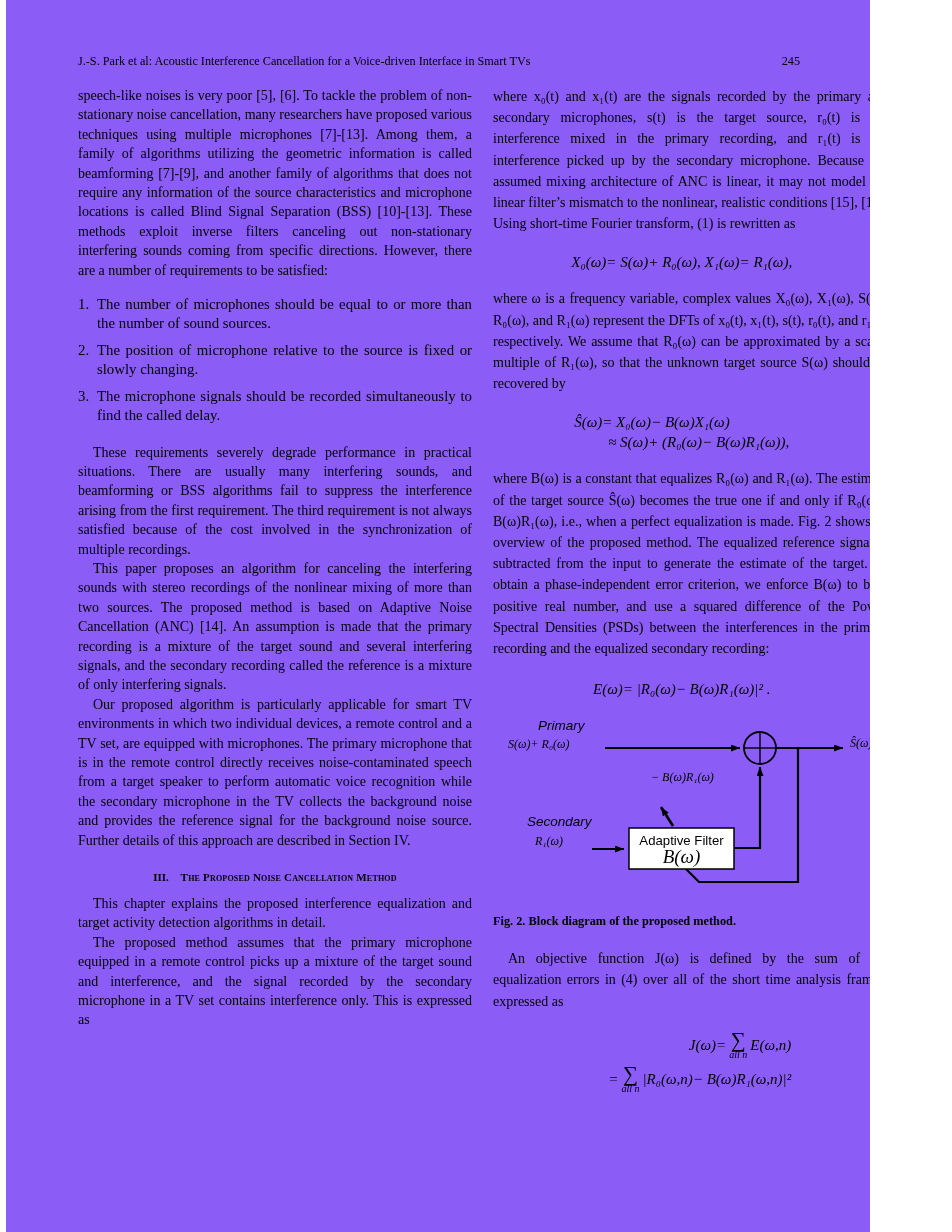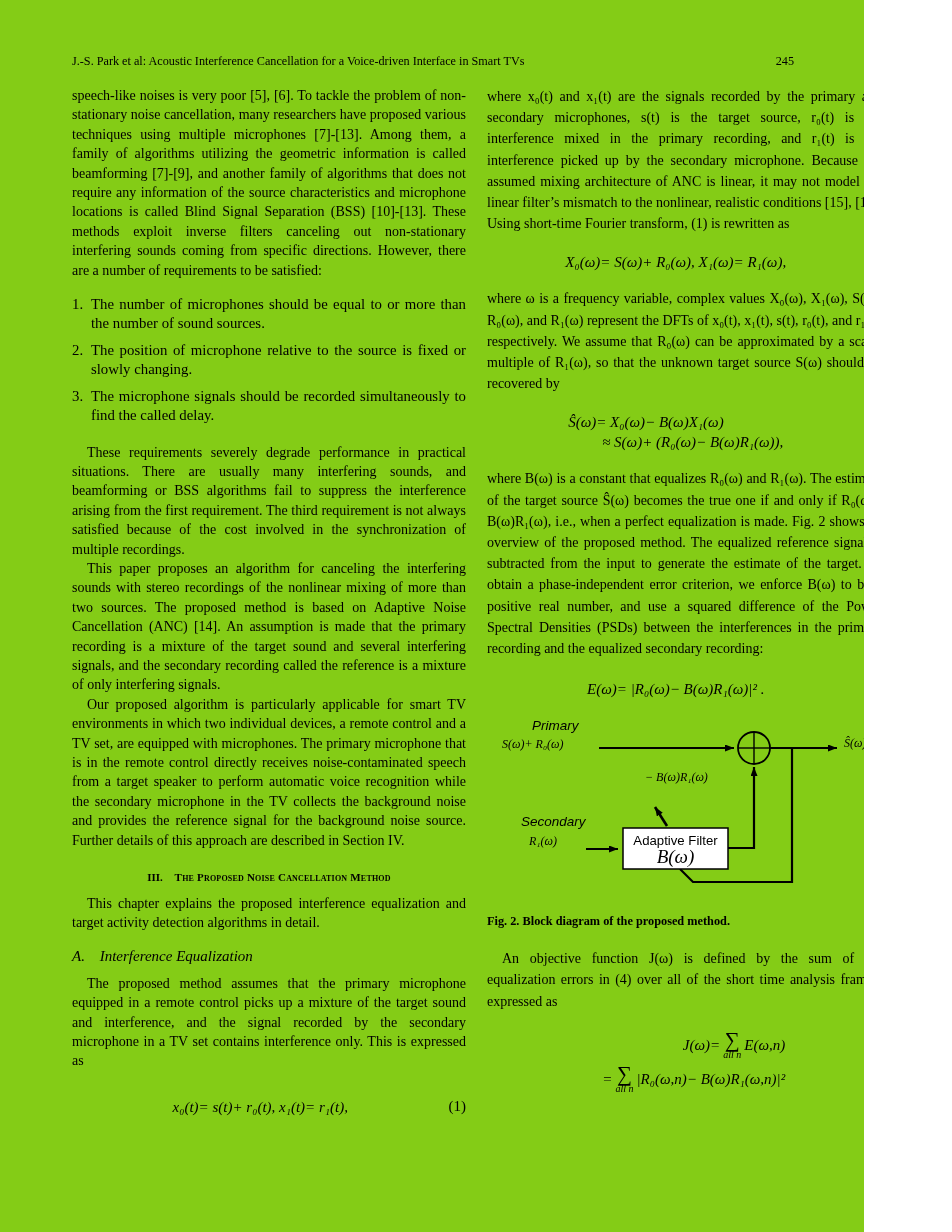--- a/index.html
+++ b/index.html
@@ -1,18 +1,18 @@
 <!DOCTYPE html>
 <html><head>
 <meta charset="utf-8">
 <style>
   * { margin:0; padding:0; box-sizing:border-box; }
   html,body { background:#ffffff; }
   body { font-family:"Liberation Serif","DejaVu Serif",serif; color:#000; }
-  .page { position:relative; width:864px; height:1232px; background:#84cc16; overflow:hidden; }
+  .page { position:relative; width:864px; height:1232px; background:#8b5cf6; overflow:hidden;margin-left:6px; }
 
   .running-header { position:absolute; top:54px; left:72px; right:70px;
     display:flex; justify-content:space-between; font-size:12.2px; }
 
   .columns { position:absolute; top:86px; left:72px; display:flex; gap:21px; }
   .col { width:394px; }
   .col-right { width:395px; }
 
   p.body { font-size:14px; line-height:19.4px; text-align:justify; }
   p.mathy { line-height:21.2px; }
@@ -90,31 +90,23 @@
       <p class="body indent">This paper proposes an algorithm for canceling the interfering sounds with stereo recordings of the nonlinear mixing of more than two sources. The proposed method is based on Adaptive Noise Cancellation (ANC) [14]. An assumption is made that the primary recording is a mixture of the target sound and several interfering signals, and the secondary recording called the reference is a mixture of only interfering signals.</p>
       <p class="body indent">Our proposed algorithm is particularly applicable for smart TV environments in which two individual devices, a remote control and a TV set, are equipped with microphones. The primary microphone that is in the remote control directly receives noise-contaminated speech from a target speaker to perform automatic voice recognition while the secondary microphone in the TV collects the background noise and provides the reference signal for the background noise source. Further details of this approach are described in Section IV.</p>
 
       <h3 class="sec-heading">
         <span class="num">III.</span>
         <span class="smallcaps">The Proposed Noise Cancellation Method</span>
       </h3>
 
       <p class="body indent">This chapter explains the proposed interference equalization and target activity detection algorithms in detail.</p>
 
-      <h4 class="sub-heading">
-        <span class="num">A.</span>
-        <span>Interference Equalization</span>
-      </h4>
 
       <p class="body indent">The proposed method assumes that the primary microphone equipped in a remote control picks up a mixture of the target sound and interference, and the signal recorded by the secondary microphone in a TV set contains interference only. This is expressed as</p>
 
-      <div class="equation" style="margin-top:26px;">
-        <span class="eq-body">x₀(t)= s(t)+ r₀(t),    x₁(t)= r₁(t),</span>
-        <span class="eq-number">(1)</span>
-      </div>
     </div>
 
     <div class="col col-right">
       <p class="body mathy">where x₀(t) and x₁(t) are the signals recorded by the primary and secondary microphones, s(t) is the target source, r₀(t) is the interference mixed in the primary recording, and r₁(t) is the interference picked up by the secondary microphone. Because the assumed mixing architecture of ANC is linear, it may not model the linear filter’s mismatch to the nonlinear, realistic conditions [15], [16]. Using short-time Fourier transform, (1) is rewritten as</p>
 
       <div class="equation">
         <span class="eq-body">X₀(ω)= S(ω)+ R₀(ω),    X₁(ω)= R₁(ω),</span>
         <span class="eq-number">(2)</span>
       </div>
 

